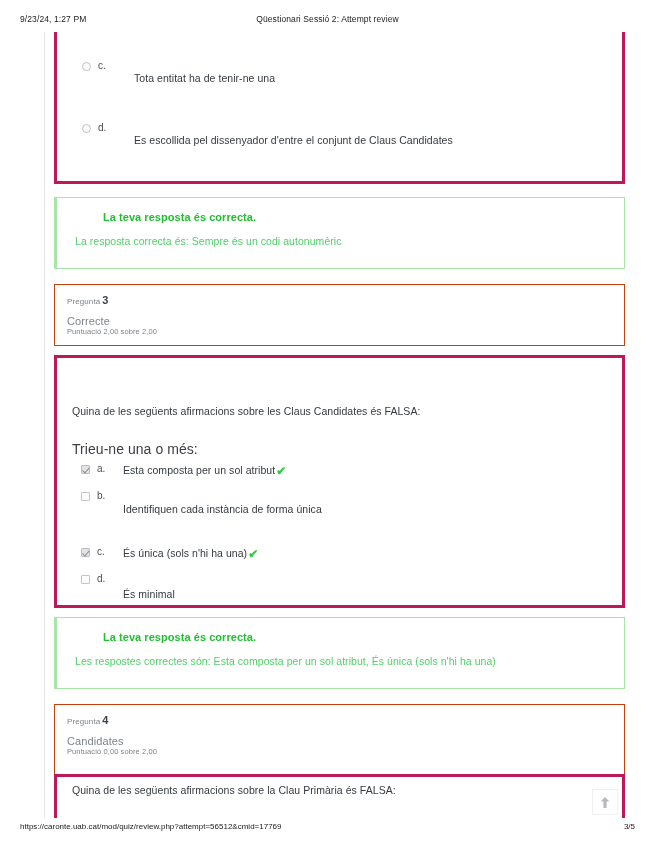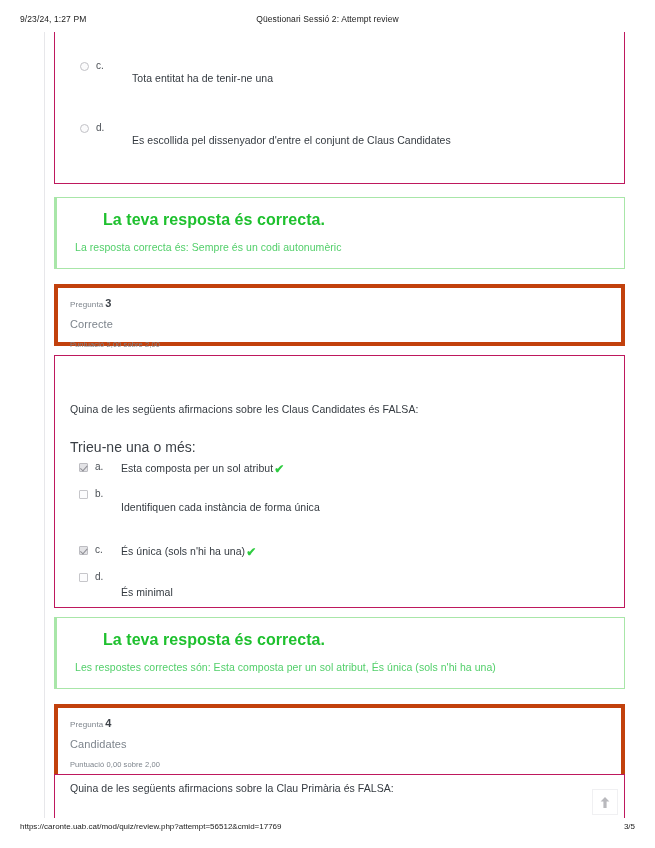--- a/index.html
+++ b/index.html
@@ -85,21 +85,21 @@
   
   .col {
     position: absolute;
     left: 54px;
     width: 571px;
     box-sizing: border-box;
   }
 
   
   .qcard {
-    border: 1px solid #be185d;
+    border: 3px solid #be185d;
     background: #ffffff;
     box-sizing: border-box;
   }
   .qcard-clipped-top {
     border-top: none;
   }
 
   .qtext {
     font-size: 10.5px;
     color: #343a40;
@@ -179,35 +179,35 @@
   .feedback {
     border: 1px solid #a8e6a8;
     border-left: 3px solid #a8e6a8;
     background: #ffffff;
     box-sizing: border-box;
     padding: 13px 18px 13px 18px;
   }
   .fb-title {
     color: #1ec02e;
     font-weight: bold;
-    font-size: 16px;
+    font-size: 11px;
     letter-spacing: 0.05px;
     padding-left: 28px;
   }
   .fb-body {
     color: #52cf6a;
     font-size: 10.5px;
     margin-top: 12px;
     letter-spacing: 0.05px;
     white-space: nowrap;
   }
 
   
   .qinfo {
-    border: 4px solid #c2410c;
+    border: 1px solid #c2410c;
     background: #ffffff;
     box-sizing: border-box;
     padding: 9px 12px 10px 12px;
   }
   .qinfo-no {
     font-size: 8px;
     color: #7d848c;
     letter-spacing: 0.1px;
   }
   .qinfo-no b {
@@ -218,21 +218,20 @@
   }
   .qinfo-state {
     font-size: 11px;
     color: #7d848c;
     margin-top: 9px;
     letter-spacing: 0.1px;
   }
   .qinfo-grade {
     font-size: 7.5px;
     color: #7d848c;
-    margin-top: 10px;
     letter-spacing: 0.1px;
   }
 
   
   .totop {
     position: absolute;
     width: 26px;
     height: 26px;
     border: 1px solid #f0f0f2;
     background: #ffffff;

